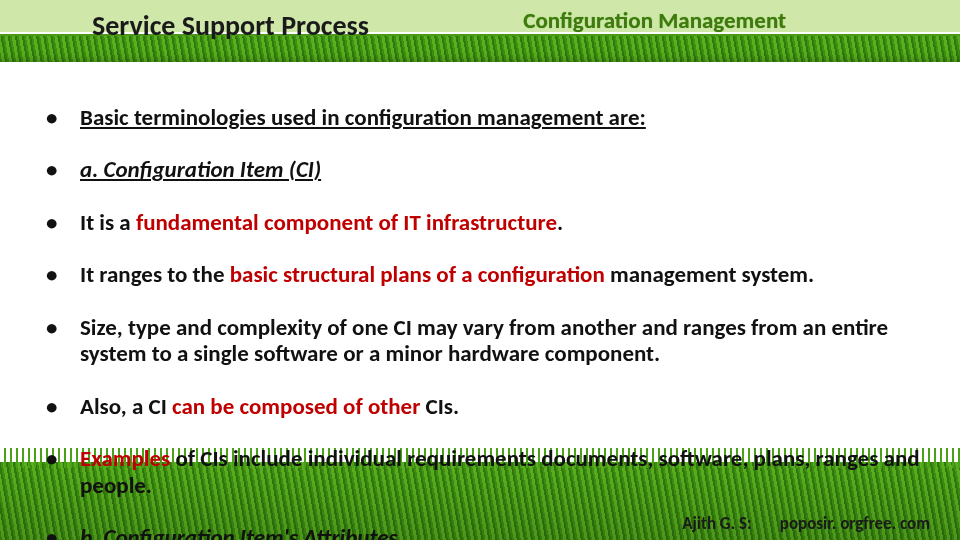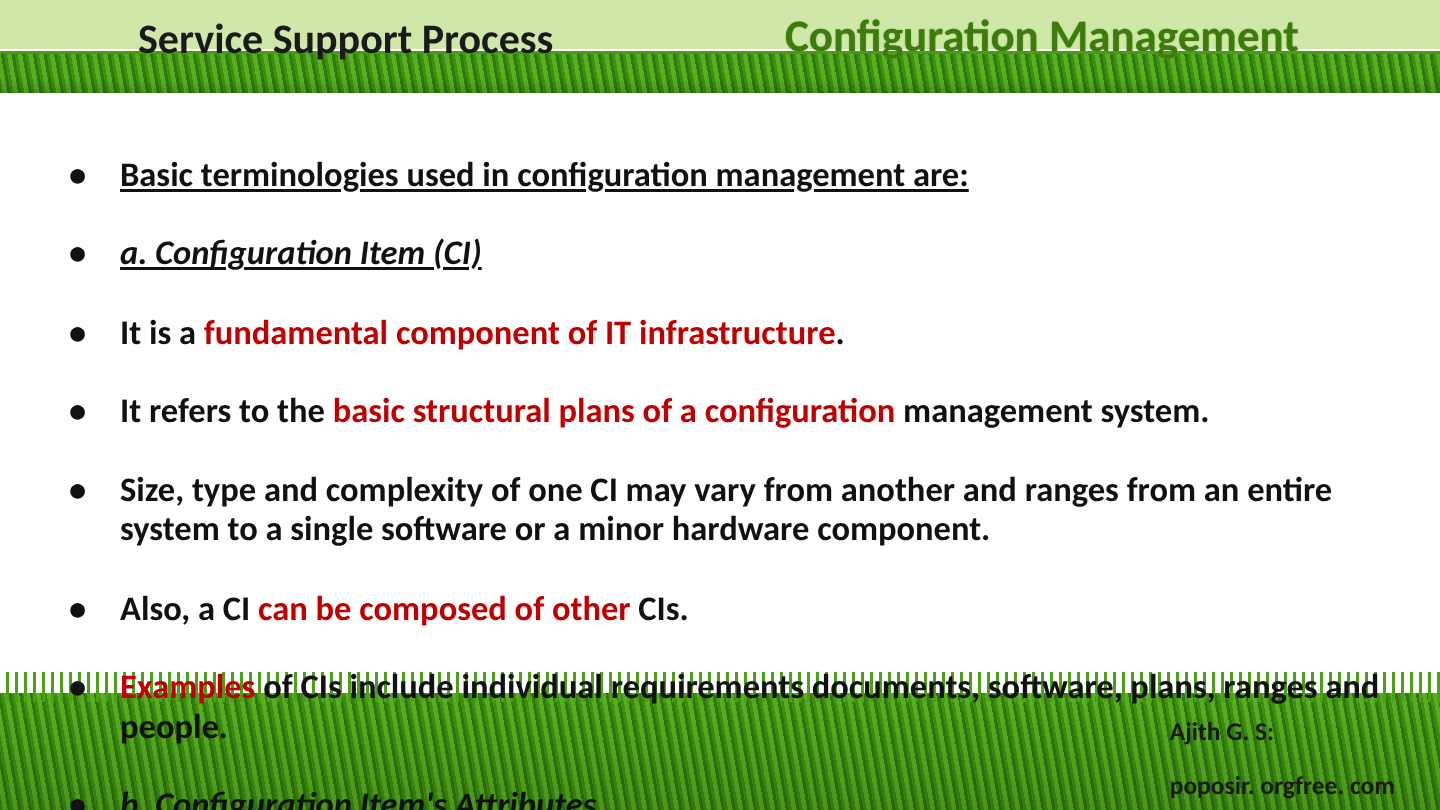--- a/index.html
+++ b/index.html
@@ -48,21 +48,21 @@
     flex: 1.05;
     font-weight: 700;
     font-size: 28px;
     color: #1a1a1a;
     padding-top: 4px;
     padding-left: 66px;
   }
   .header .right {
     flex: 1;
     font-weight: 800;
-    font-size: 30px;
+    font-size: 23px;
     color: #3e7a10;
     text-shadow: 0 0 1px #6fae2d;
     padding-top: 2px;
   }
   .content {
     position: absolute;
     left: 34px; right: 34px; top: 78px; bottom: 90px;
   }
   ul.bullets {
     list-style: none;
@@ -89,22 +89,21 @@
   .i { font-style: italic; text-align: center; }
   .red { color: #c00000; text-align: right; }
   .footer {
     position: absolute;
     right: 30px;
     bottom: 6px;
     font-size: 17px;
     font-weight: 700;
     color: #1a1a1a;
     display: flex;
-    gap: 15px;
-    flex-direction: column;
+    gap: 28px;
   }
 </style>
 </head>
 <body>
 
 <div class="slide">
   <div class="grass-top"></div>
   <div class="grass-bottom"></div>
 
   <div class="header">
@@ -121,21 +120,21 @@
 
       <li>
         <span class="u i">a. Configuration Item (CI)</span>
       </li>
 
       <li>
         <span>It is a </span><span class="red">fundamental component of IT infrastructure</span><span>.</span>
       </li>
 
       <li>
-        <span>It refers to the </span><span class="red">basic structural plans of a configuration </span><span>management system.</span>
+        <span>It ranges to the </span><span class="red">basic structural plans of a configuration </span><span>management system.</span>
       </li>
 
       <li>
         <span>Size, type and complexity of one CI may vary from another and ranges from an entire system to a single software or a minor hardware component.</span>
       </li>
 
       <li>
         <span>Also, a CI </span><span class="red">can be composed of other </span><span>CIs.</span>
       </li>
 

